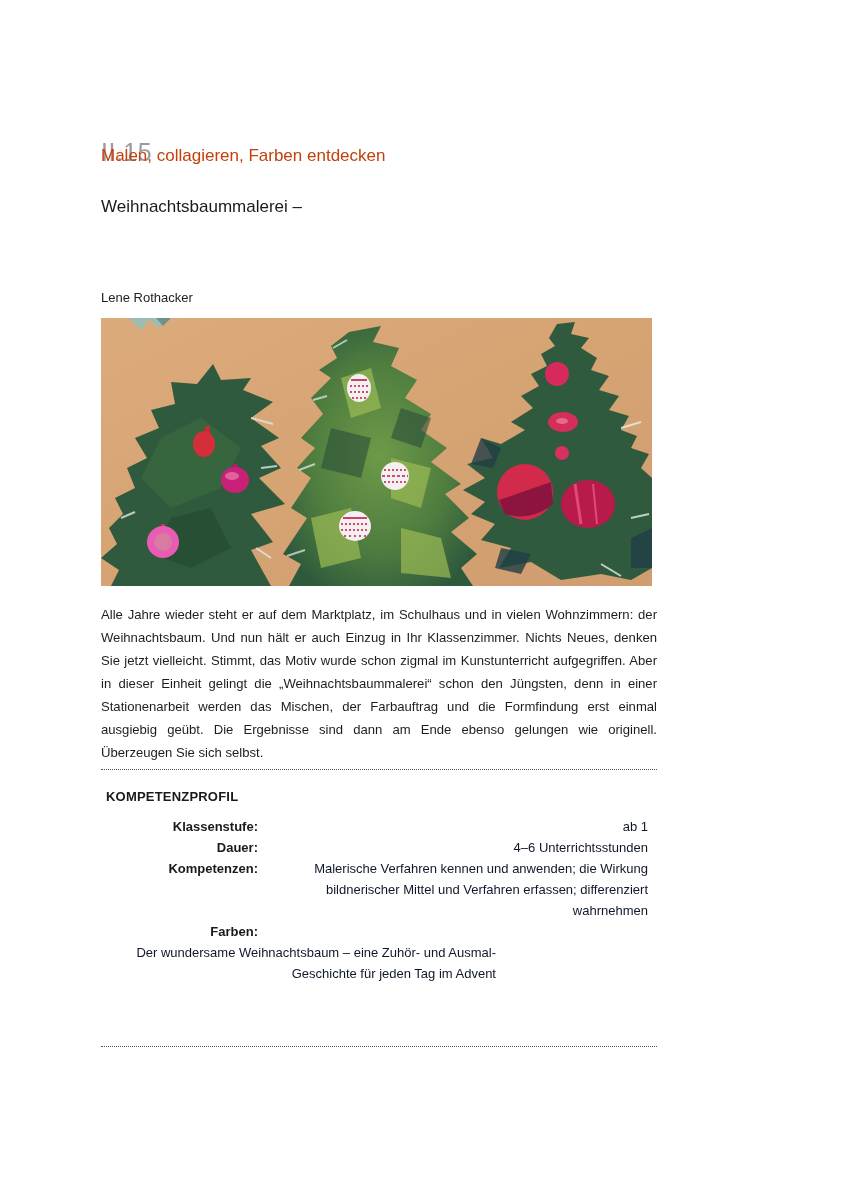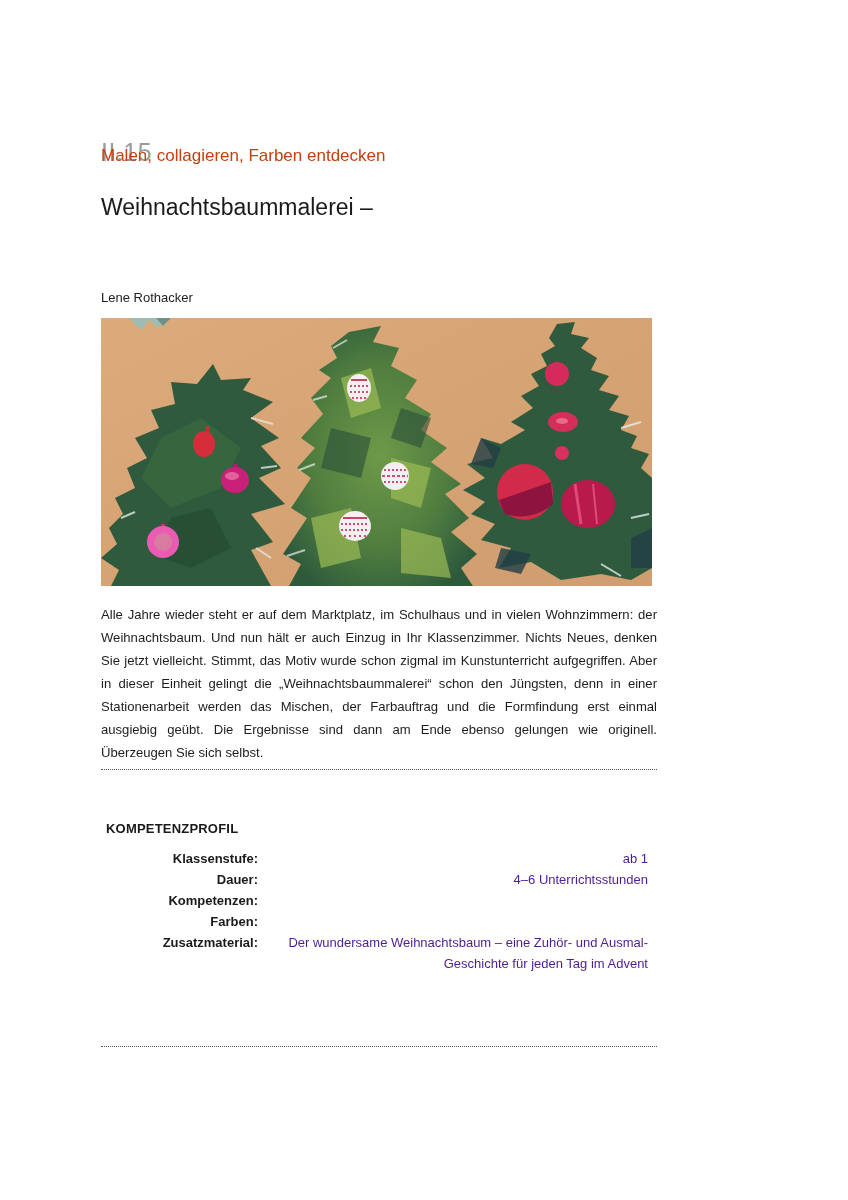--- a/index.html
+++ b/index.html
@@ -1,33 +1,33 @@
 <!DOCTYPE html>
 <html><head>
   <meta charset="utf-8">
   <style>
     html, body { margin: 0; padding: 0; background: #ffffff; }
     body { width: 848px; height: 1200px; position: relative; overflow: hidden;
       font-family: "Liberation Sans", "DejaVu Sans", sans-serif; color: #1a1a1a; }
     .abs { position: absolute; }
     #section-number { left: 101px; top: 96px; font-size: 25px; color: #9b9b9b; letter-spacing: 0.5px; margin-top: 42px; }
     #series-title { left: 101px; top: 146px; font-size: 17px; color: #c2410c; }
-    #main-title { left: 101px; top: 190px; font-size: 23px; line-height: 34px; color: #1a1a1a; font-weight: 500; }
+    #main-title { left: 101px; top: 190px; font-size: 17px; line-height: 34px; color: #1a1a1a; font-weight: 500; }
     #author { left: 101px; top: 290px; font-size: 13px; color: #222; }
     #hero-image { left: 101px; top: 318px; width: 551px; height: 268px; overflow: hidden; }
     #hero-image svg { display: block; }
     #intro { left: 101px; top: 603px; width: 556px; font-size: 13.1px; line-height: 23px; color: #1d1d1d; text-align: justify; }
     .dots { left: 101px; width: 556px; height: 0; border-top: 1.5px dotted #555; }
     #dots-top { top: 769px; }
     #dots-bottom { top: 1046px; }
-    #profile { left: 106px; top: 789px; width: 550px; margin-top: 32px; }
+    #profile { left: 106px; top: 789px; width: 550px; }
     #profile-heading { font-size: 13px; font-weight: bold; color: #1a1a1a; margin-bottom: 12px; letter-spacing: 0.2px; }
     .prow { display: flex; font-size: 13px; line-height: 21px; text-align: right; }
     .plabel { width: 152px; flex: none; font-weight: bold; color: #1a1a1a; }
-    .pval { width: 390px; color: #4c1d95; }
+    .pval { width: 390px; color: #0f172a; }
   </style>
 </head>
 <body>
 
 <div id="section-number" class="abs">II.15</div>
 <div id="series-title" class="abs">Malen, collagieren, Farben entdecken</div>
 <div id="main-title" class="abs">
   <div>Weihnachtsbaummalerei –</div>
 </div>
 <div id="author" class="abs">Lene Rothacker</div>
@@ -158,23 +158,23 @@
   <div class="prow">
     <div class="plabel">Klassenstufe:</div>
     <div class="pval">ab 1</div>
   </div>
   <div class="prow">
     <div class="plabel">Dauer:</div>
     <div class="pval">4–6 Unterrichtsstunden</div>
   </div>
   <div class="prow">
     <div class="plabel">Kompetenzen:</div>
+    <div class="pval">Malerische Verfahren kennen und anwenden; die Wirkung bildnerischer Mittel und Verfahren erfassen; differenziert wahrnehmen</div>
   </div>
   <div class="prow">
     <div class="plabel">Farben:</div>
   </div>
   <div class="prow">
-    <div class="plabel">Zusatzmaterial:</div>
     <div class="pval">Der wundersame Weihnachtsbaum – eine Zuhör- und Ausmal-Geschichte für jeden Tag im Advent</div>
   </div>
 </div>
 
 <div id="dots-bottom" class="abs dots"></div>
 
 </body></html>

